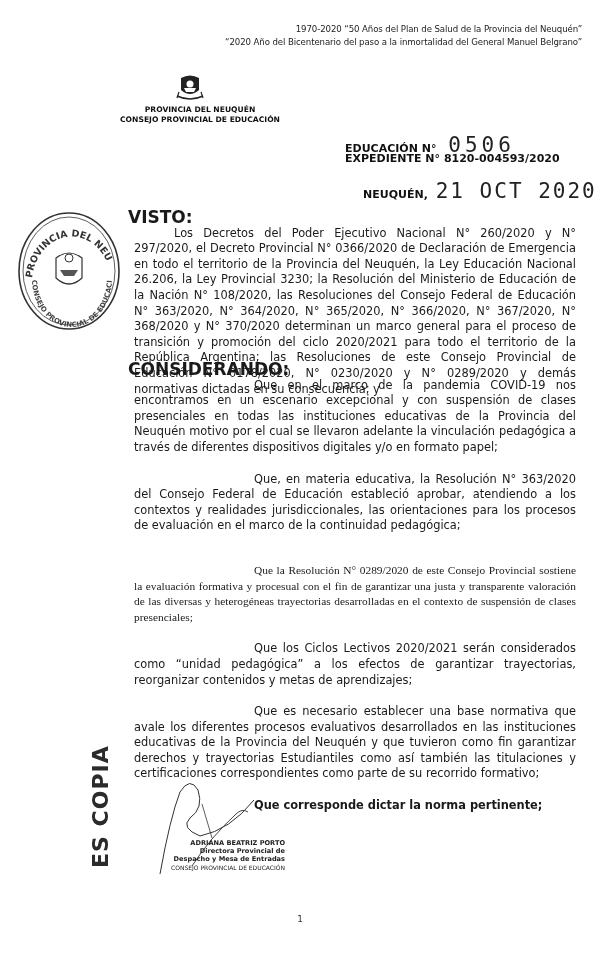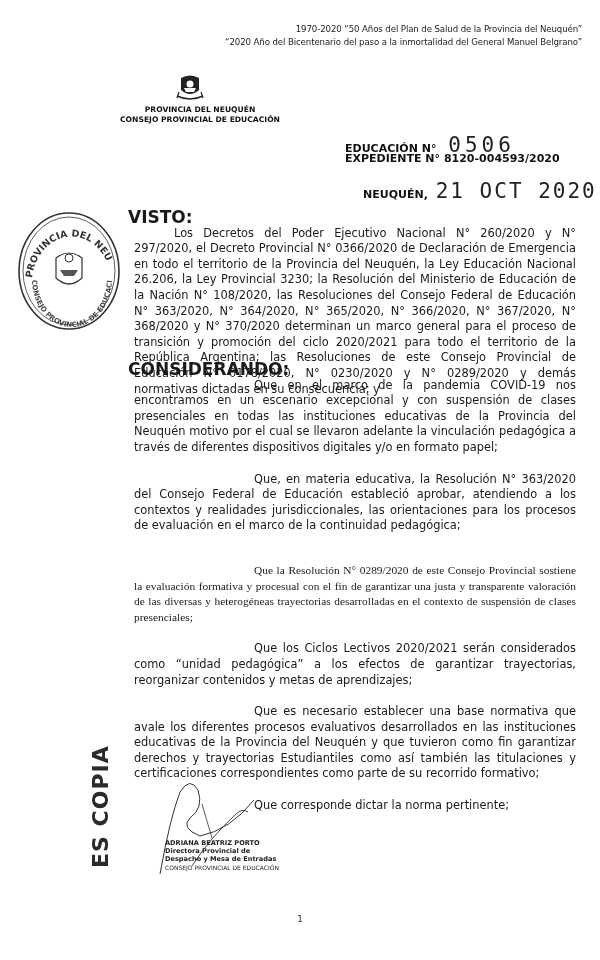--- a/index.html
+++ b/index.html
@@ -8,21 +8,21 @@
   .abs { position:absolute; }
   .hdr-line { position:absolute; right:18px; font-size:8.6px; color:#222; white-space:nowrap; letter-spacing:-0.1px; }
   .inst { position:absolute; left:110px; width:180px; text-align:center; font-weight:bold; font-size:7.6px; line-height:10px; color:#111; }
   .meta-bold { font-weight:bold; font-size:11px; color:#111; white-space:nowrap; }
   .stamp-num { font-family:"DejaVu Sans Mono", monospace; font-size:21px; letter-spacing:4px; color:#222; font-weight:normal; }
   .body-text { position:absolute; left:134px; width:442px; font-size:11.4px; line-height:15.6px; text-align:justify; color:#1a1a1a; }
   .body-text p { margin:0; }
   .section-title { font-weight:bold; font-size:17px; margin:0; }
   .indent { text-indent:120px; }
   .indent-small { text-indent:40px; }
-  .sig-text { position:absolute; font-size:6.6px; font-weight:bold; line-height:8.2px; color:#222; text-align:left; white-space:nowrap; }
+  .sig-text { position:absolute; font-size:6.6px; font-weight:bold; line-height:8.2px; color:#222; text-align:right; white-space:nowrap; }
   .copia { position:absolute; left:88px; top:770px; transform-origin:0 0; transform:rotate(-90deg); font-weight:bold; font-size:22px; color:#2b2b2b; letter-spacing:1px; white-space:nowrap; }
   .page-num { position:absolute; left:0; width:600px; top:914px; text-align:center; font-size:9px; color:#333; }
 </style>
 </head>
 <body>
 
 <div class="hdr-line" style="top:24px;">1970-2020 “50 Años del Plan de Salud de la Provincia del Neuquén”</div>
 <div class="hdr-line" style="top:37px;">“2020 Año del Bicentenario del paso a la inmortalidad del General Manuel Belgrano”</div>
 
 <div class="abs" style="left:175px; top:74px; width:30px; height:28px;">
@@ -76,21 +76,21 @@
   <p class="indent-small">Los Decretos del Poder Ejecutivo Nacional N° 260/2020 y N° 297/2020, el Decreto Provincial N° 0366/2020 de Declaración de Emergencia en todo el territorio de la Provincia del Neuquén, la Ley Educación Nacional 26.206, la Ley Provincial 3230; la Resolución del Ministerio de Educación de la Nación N° 108/2020, las Resoluciones del Consejo Federal de Educación N° 363/2020, N° 364/2020, N° 365/2020, N° 366/2020, N° 367/2020, N° 368/2020 y N° 370/2020 determinan un marco general para el proceso de transición y promoción del ciclo 2020/2021 para todo el territorio de la República Argentina; las Resoluciones de este Consejo Provincial de Educación N° 0178/2020, N° 0230/2020 y N° 0289/2020 y demás normativas dictadas en su consecuencia; y</p>
 </div>
 
 <div class="body-text" style="top:362px;">
   <p class="section-title" style="margin-left:-6px;">CONSIDERANDO:</p>
   <p class="indent">Que en el marco de la pandemia COVID-19 nos encontramos en un escenario excepcional y con suspensión de clases presenciales en todas las instituciones educativas de la Provincia del Neuquén motivo por el cual se llevaron adelante la vinculación pedagógica a través de diferentes dispositivos digitales y/o en formato papel;</p>
   <p class="indent" style="margin-top:16px;">Que, en materia educativa, la Resolución N° 363/2020 del Consejo Federal de Educación estableció aprobar, atendiendo a los contextos y realidades jurisdiccionales, las orientaciones para los procesos de evaluación en el marco de la continuidad pedagógica;</p>
   <p class="indent" style="margin-top:29px;font-family:Liberation Serif, serif;">Que la Resolución N° 0289/2020 de este Consejo Provincial sostiene la evaluación formativa y procesual con el fin de garantizar una justa y transparente valoración de las diversas y heterogéneas trayectorias desarrolladas en el contexto de suspensión de clases presenciales;</p>
   <p class="indent" style="margin-top:16px;">Que los Ciclos Lectivos 2020/2021 serán considerados como “unidad pedagógica” a los efectos de garantizar trayectorias, reorganizar contenidos y metas de aprendizajes;</p>
   <p class="indent" style="margin-top:16px;">Que es necesario establecer una base normativa que avale los diferentes procesos evaluativos desarrollados en las instituciones educativas de la Provincia del Neuquén y que tuvieron como fin garantizar derechos y trayectorias Estudiantiles como así también las titulaciones y certificaciones correspondientes como parte de su recorrido formativo;</p>
-  <p class="indent" style="margin-top:16px;">Que corresponde dictar la norma pertinente;</p>
+  <p class="indent" style="margin-top:16px;font-weight:bold;">Que corresponde dictar la norma pertinente;</p>
 </div>
 
 <div class="copia" style="top:868px;">ES COPIA</div>
 
 <div class="abs" style="left:150px; top:778px; width:120px; height:100px;">
   <svg width="120" height="100" viewBox="0 0 120 100">
     <path d="M10 96 Q20 40 30 14 Q40 -2 48 12 Q54 30 40 40 Q30 50 50 58 Q80 52 104 22" fill="none" stroke="#333" stroke-width="1"></path>
     <path d="M42 88 Q60 60 86 36 Q92 30 98 34" fill="none" stroke="#333" stroke-width="0.9"></path>
     <path d="M52 26 L62 60" fill="none" stroke="#333" stroke-width="0.8"></path>
   </svg>

